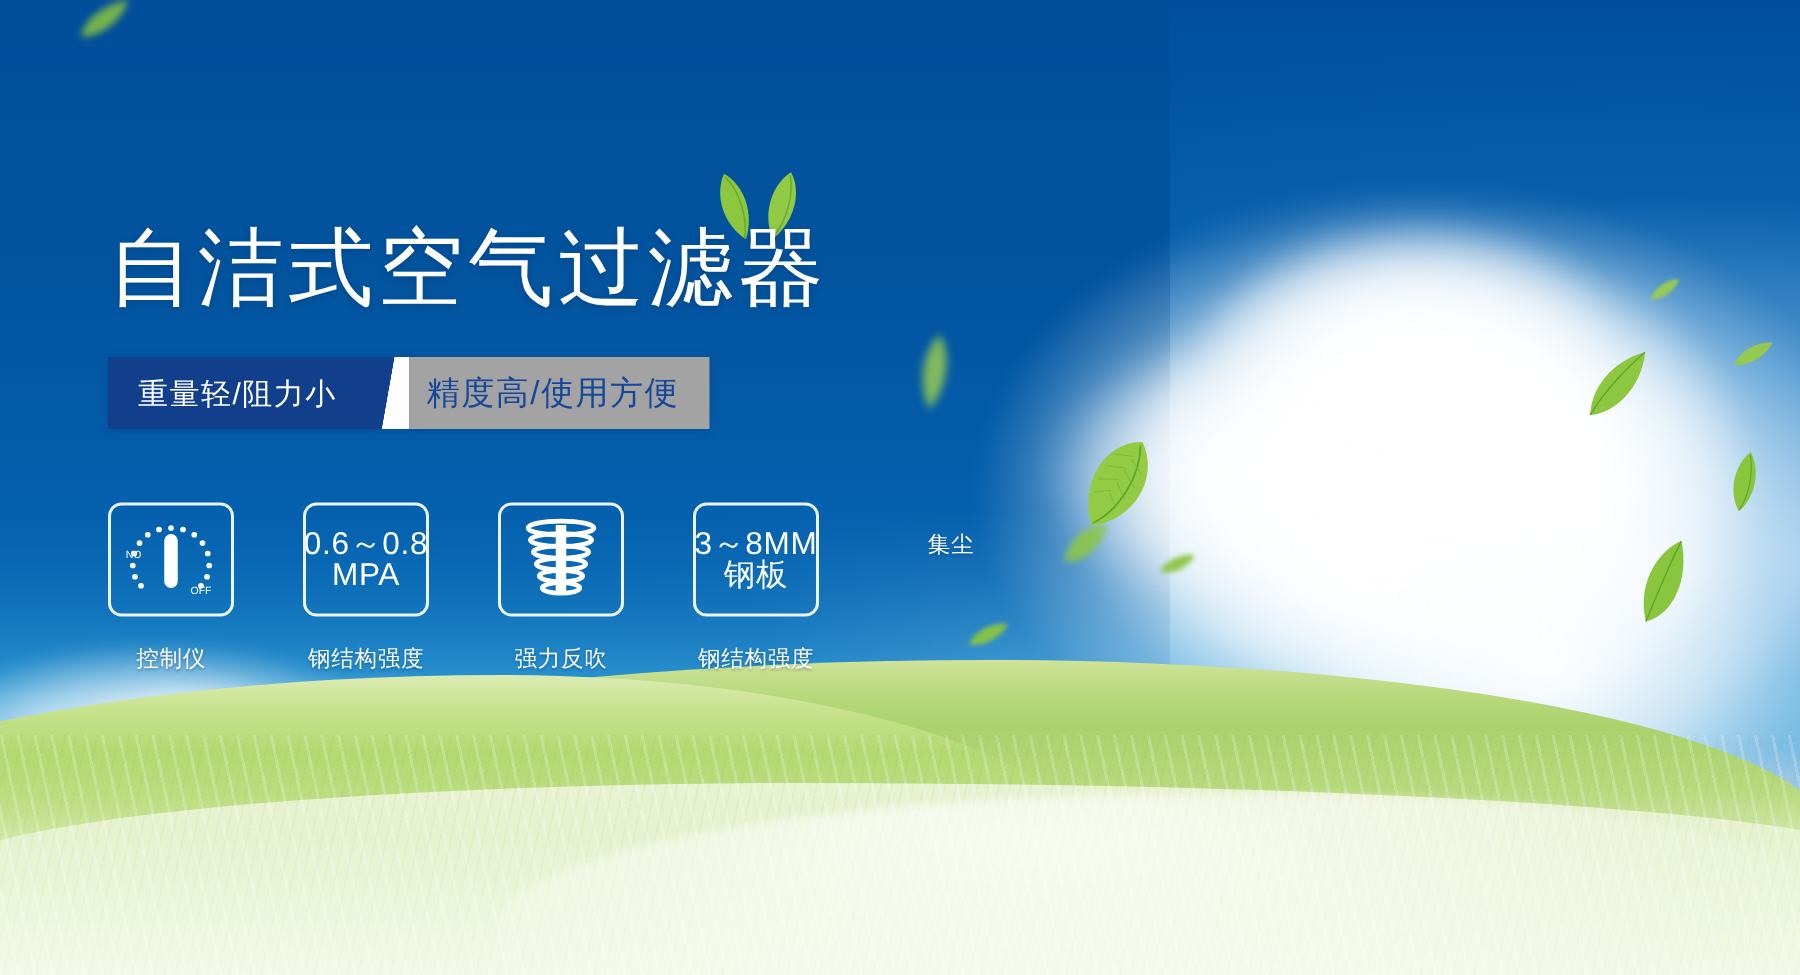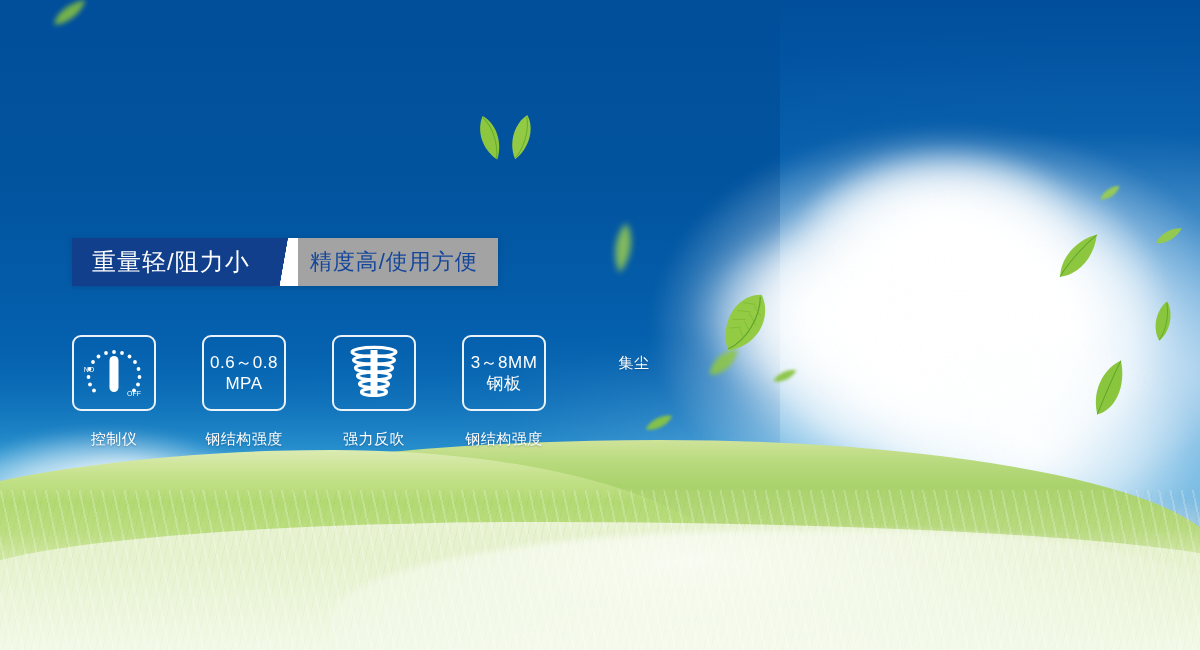--- a/index.html
+++ b/index.html
@@ -134,21 +134,21 @@
   }
 
   .subtitle-bar {
     position: absolute; left: 72px; top: 238px;
     height: 48px; display: flex; align-items: stretch;
     filter: drop-shadow(0 1px 3px rgba(0,25,60,0.22));
   }
   .sub-dark {
     background: #113f8c;
     color: #ffffff;
-    font-size: 24px; letter-spacing: 1px;
+    font-size: 20px; letter-spacing: 1px;
     display: flex; align-items: center;
     padding: 0 22px 0 20px;
     white-space: nowrap;
   }
   .sub-wedge {
     width: 26px;
     background: linear-gradient(100deg, #113f8c 0 46%, #ffffff 47% 100%);
   }
   .sub-light {
     background: #a3a3a3;
@@ -169,21 +169,21 @@
     width: 84px; height: 76px;
     border: 2px solid rgba(255,255,255,0.92);
     border-radius: 9px;
     display: flex; flex-direction: column;
     align-items: center; justify-content: center;
     color: #ffffff;
     position: relative;
     overflow: hidden;
   }
   .feature-text {
-    font-size: 17px; line-height: 21px; text-align: right;
+    font-size: 21px; line-height: 21px; text-align: right;
     letter-spacing: 0.5px; white-space: nowrap;
   }
   .feature-label {
     margin-top: 19px; font-size: 15px; color: #ffffff;
     letter-spacing: 0.5px; white-space: nowrap;
     text-shadow: 0 1px 2px rgba(0,30,70,0.30);
   }
   .icon-svg { display: block; }
   .air-text {
     font-size: 12px; letter-spacing: 0.5px; margin-top: 1px; color: #ffffff;
@@ -295,20 +295,21 @@
         <path d="M4 82 C26 18 86 0 116 6 C96 62 44 96 4 82 Z" fill="#8ac63d"></path>
         <path d="M4 82 C40 56 86 24 116 6" stroke="#5ea52a" stroke-width="2.2" fill="none"></path>
       </svg>
   </div>
   <div class="leaf" style="left:1098px;top:186px;width:24px;height:14px;transform:rotate(-18deg);filter:blur(1px);opacity:.9;">
     <svg viewBox="0 0 80 40">
         <path d="M2 30 C24 4 60 0 78 8 C56 34 22 40 2 30 Z" fill="#9ccf4e"></path>
       </svg>
   </div>
 
+  <div class="title">自洁式空气过滤器</div>
 
   <div class="subtitle-bar">
     <div class="sub-dark">重量轻/阻力小</div>
     <div class="sub-wedge"></div>
     <div class="sub-light">精度高/使用方便</div>
   </div>
 
   <div class="features">
 
     <div class="feature">

